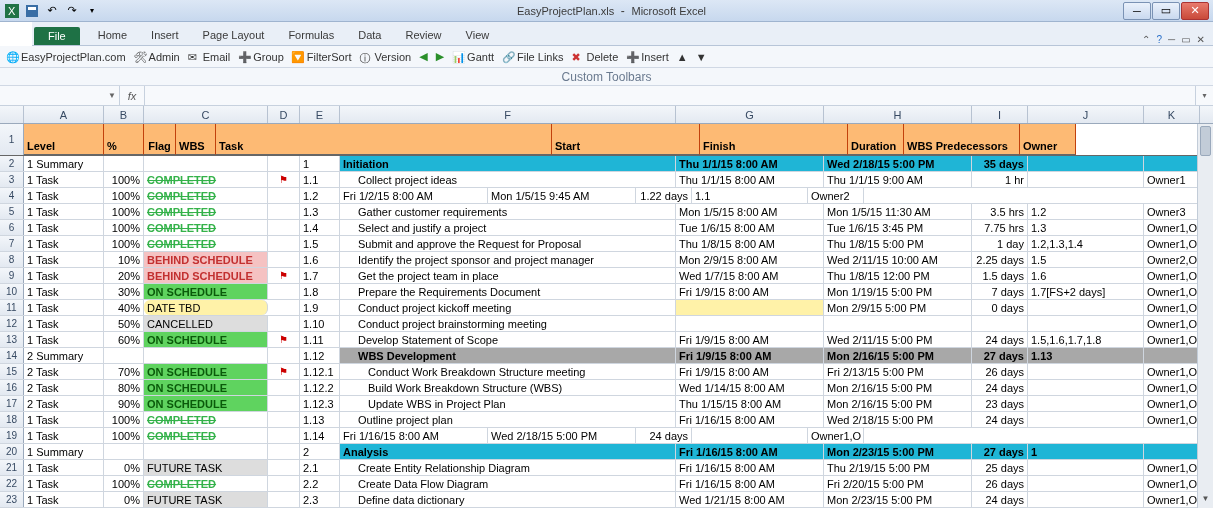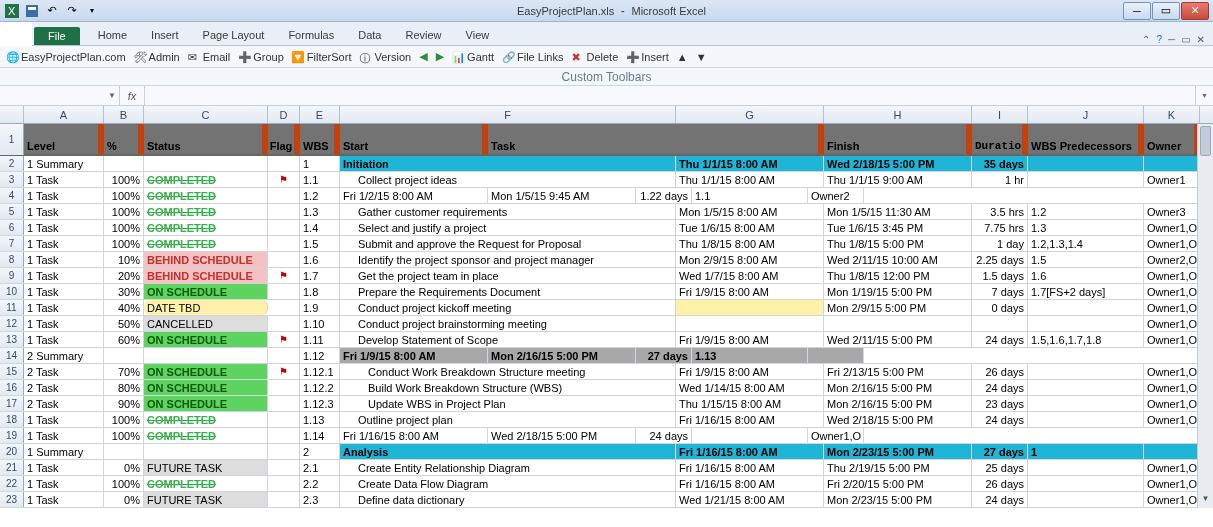--- a/index.html
+++ b/index.html
@@ -35,21 +35,21 @@
 
 .col-headers { height: 18px; background: linear-gradient(#f3f6fa,#e3e9f1); display:flex; border-bottom:1px solid #9aa9bc;}
 .rownum-spacer { width: 24px; border-right:1px solid #b7c2d1; background:linear-gradient(#f3f6fa,#e3e9f1);}
 .col-h { border-right:1px solid #b7c2d1; text-align:center; line-height:18px; color:#374a63; font-size:11px;}
 
 .grid { position: relative; }
 .row { display:flex; height:16px; border-bottom:1px solid #cfd6df;}
 .row.header-row { height: 32px; }
 .rownum { width:24px; background:linear-gradient(#f3f6fa,#e3e9f1); border-right:1px solid #9aa9bc; text-align:center; font-size:10px; color:#374a63; display:flex; align-items:center; justify-content:center;}
 .cell { border-right:1px solid #cfd6df; padding:0 3px; overflow:hidden; white-space:nowrap; display:flex; align-items:center; font-size:11px; color:#000;}
-.header-row .cell { background:#737373; font-weight:bold; align-items:flex-end; padding-bottom:2px; border-right:6px solid #c2410c; border-bottom:1px solid #666;text-align:right;}
+.header-row .cell { background:#fdba74; font-weight:bold; align-items:flex-end; padding-bottom:2px; border-right:1px solid #c2410c; border-bottom:1px solid #666;text-align:right;}
 .row.header-row { border-bottom:1px solid #666;}
 
 .c-A{width:80px;} .c-B{width:40px; justify-content:flex-end;} .c-C{width:124px;} .c-D{width:32px; justify-content:center;} .c-E{width:40px;} .c-F{width:336px;} .c-G{width:148px;} .c-H{width:148px;} .c-I{width:56px; justify-content:flex-end;} .c-J{width:116px;} .c-K{width:56px;}
 
 .col-headers .c-B, .col-headers .c-I { justify-content: center; }
 
 .bold { font-weight:bold; }
 .status-completed { color:#34b24a; text-decoration:line-through; font-weight:bold;}
 .status-behind { background:#f5c2c2; color:#c23030; font-weight:bold;}
 .status-onsched { background:#5fd35f; color:#0a4; font-weight:bold; color:#063;}
@@ -196,27 +196,26 @@
   <div class="col-h c-J">J</div>
   <div class="col-h c-K">K</div>
 </div>
 
 <div class="grid" id="grid">
 
   <div class="row header-row">
     <div class="rownum">1</div>
     <div class="cell c-A">Level</div>
     <div class="cell c-B" style="justify-content:flex-start;">%</div>
-    <div class="cell c-C">Status</div>
     <div class="cell c-D">Flag</div>
     <div class="cell c-E">WBS</div>
+    <div class="cell c-F">Task</div>
     <div class="cell c-G">Start</div>
-    <div class="cell c-F">Task</div>
     <div class="cell c-H">Finish</div>
-    <div class="cell c-I" style="justify-content:flex-start;font-family:Liberation Mono, monospace;">Duration</div>
+    <div class="cell c-I" style="justify-content:flex-start;">Duration</div>
     <div class="cell c-J">WBS Predecessors</div>
     <div class="cell c-K">Owner</div>
   </div>
 
   <div id="data-rows">
       <div class="row row-initiation">
         <div class="rownum">2</div>
         <div class="cell c-A">1 Summary</div>
         <div class="cell c-B"></div>
         <div class="cell c-C "></div>
@@ -388,20 +387,21 @@
         <div class="cell c-J">1.5,1.6,1.7,1.8</div>
         <div class="cell c-K">Owner1,O</div>
       </div>
       <div class="row row-wbs">
         <div class="rownum">14</div>
         <div class="cell c-A">2 Summary</div>
         <div class="cell c-B"></div>
         <div class="cell c-C "></div>
         <div class="cell c-D"></div>
         <div class="cell c-E">1.12</div>
+        <div class="cell c-F indent1 bold">WBS Development</div>
         <div class="cell c-G  bold">Fri 1/9/15 8:00 AM</div>
         <div class="cell c-H bold">Mon 2/16/15 5:00 PM</div>
         <div class="cell c-I bold">27 days</div>
         <div class="cell c-J">1.13</div>
         <div class="cell c-K"></div>
       </div>
       <div class="row ">
         <div class="rownum">15</div>
         <div class="cell c-A">2 Task</div>
         <div class="cell c-B">70%</div>

